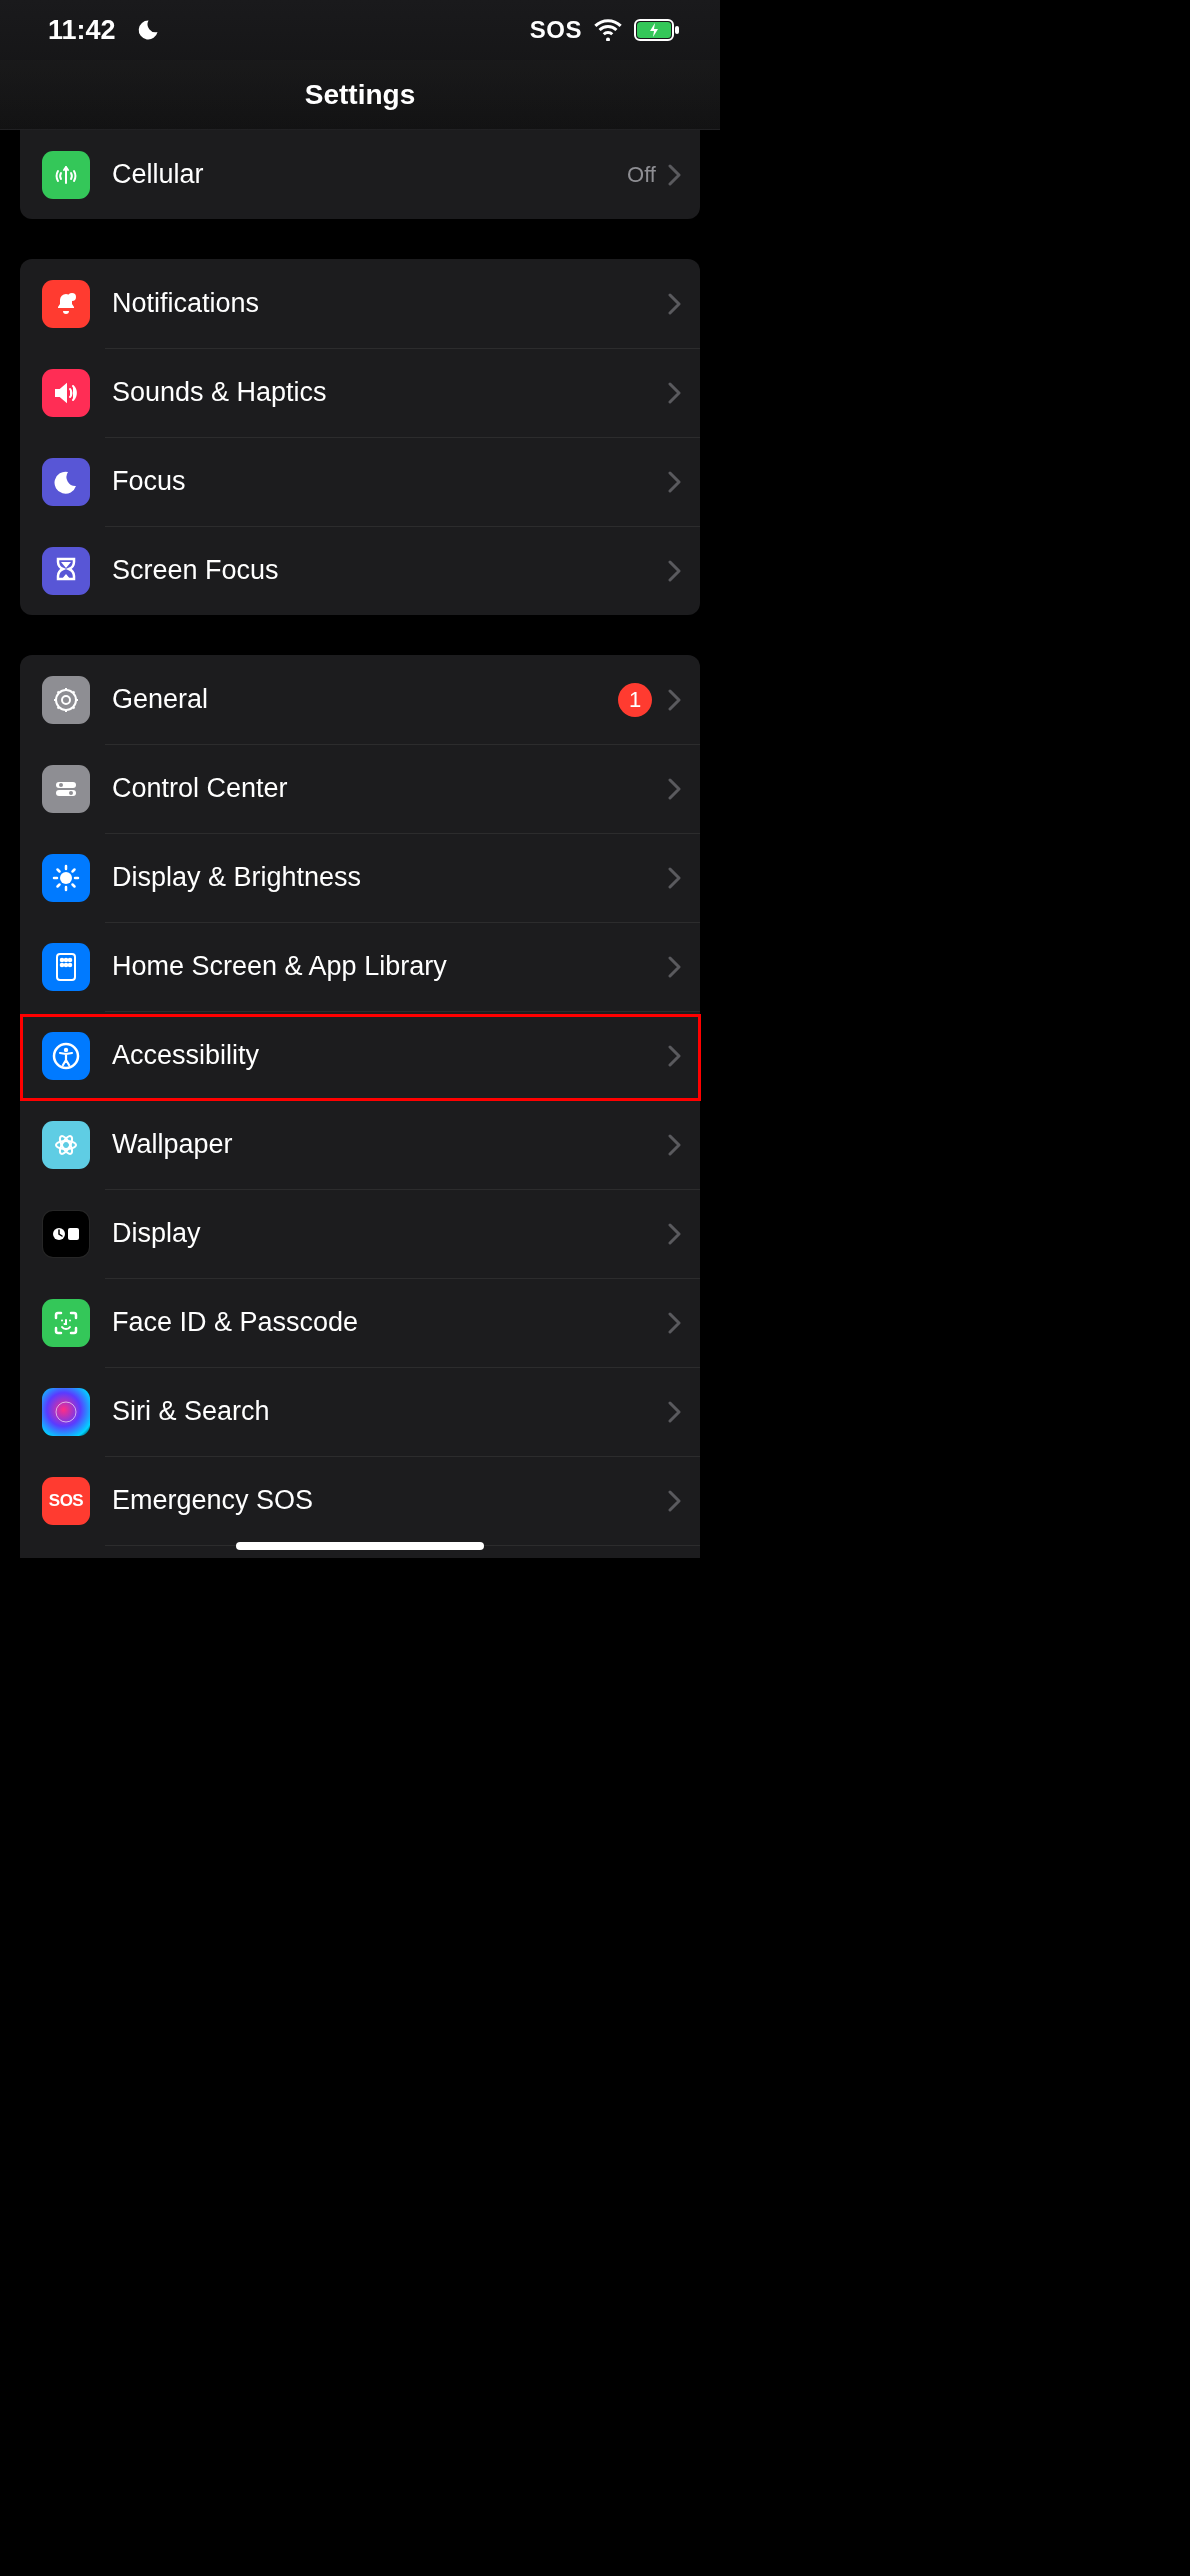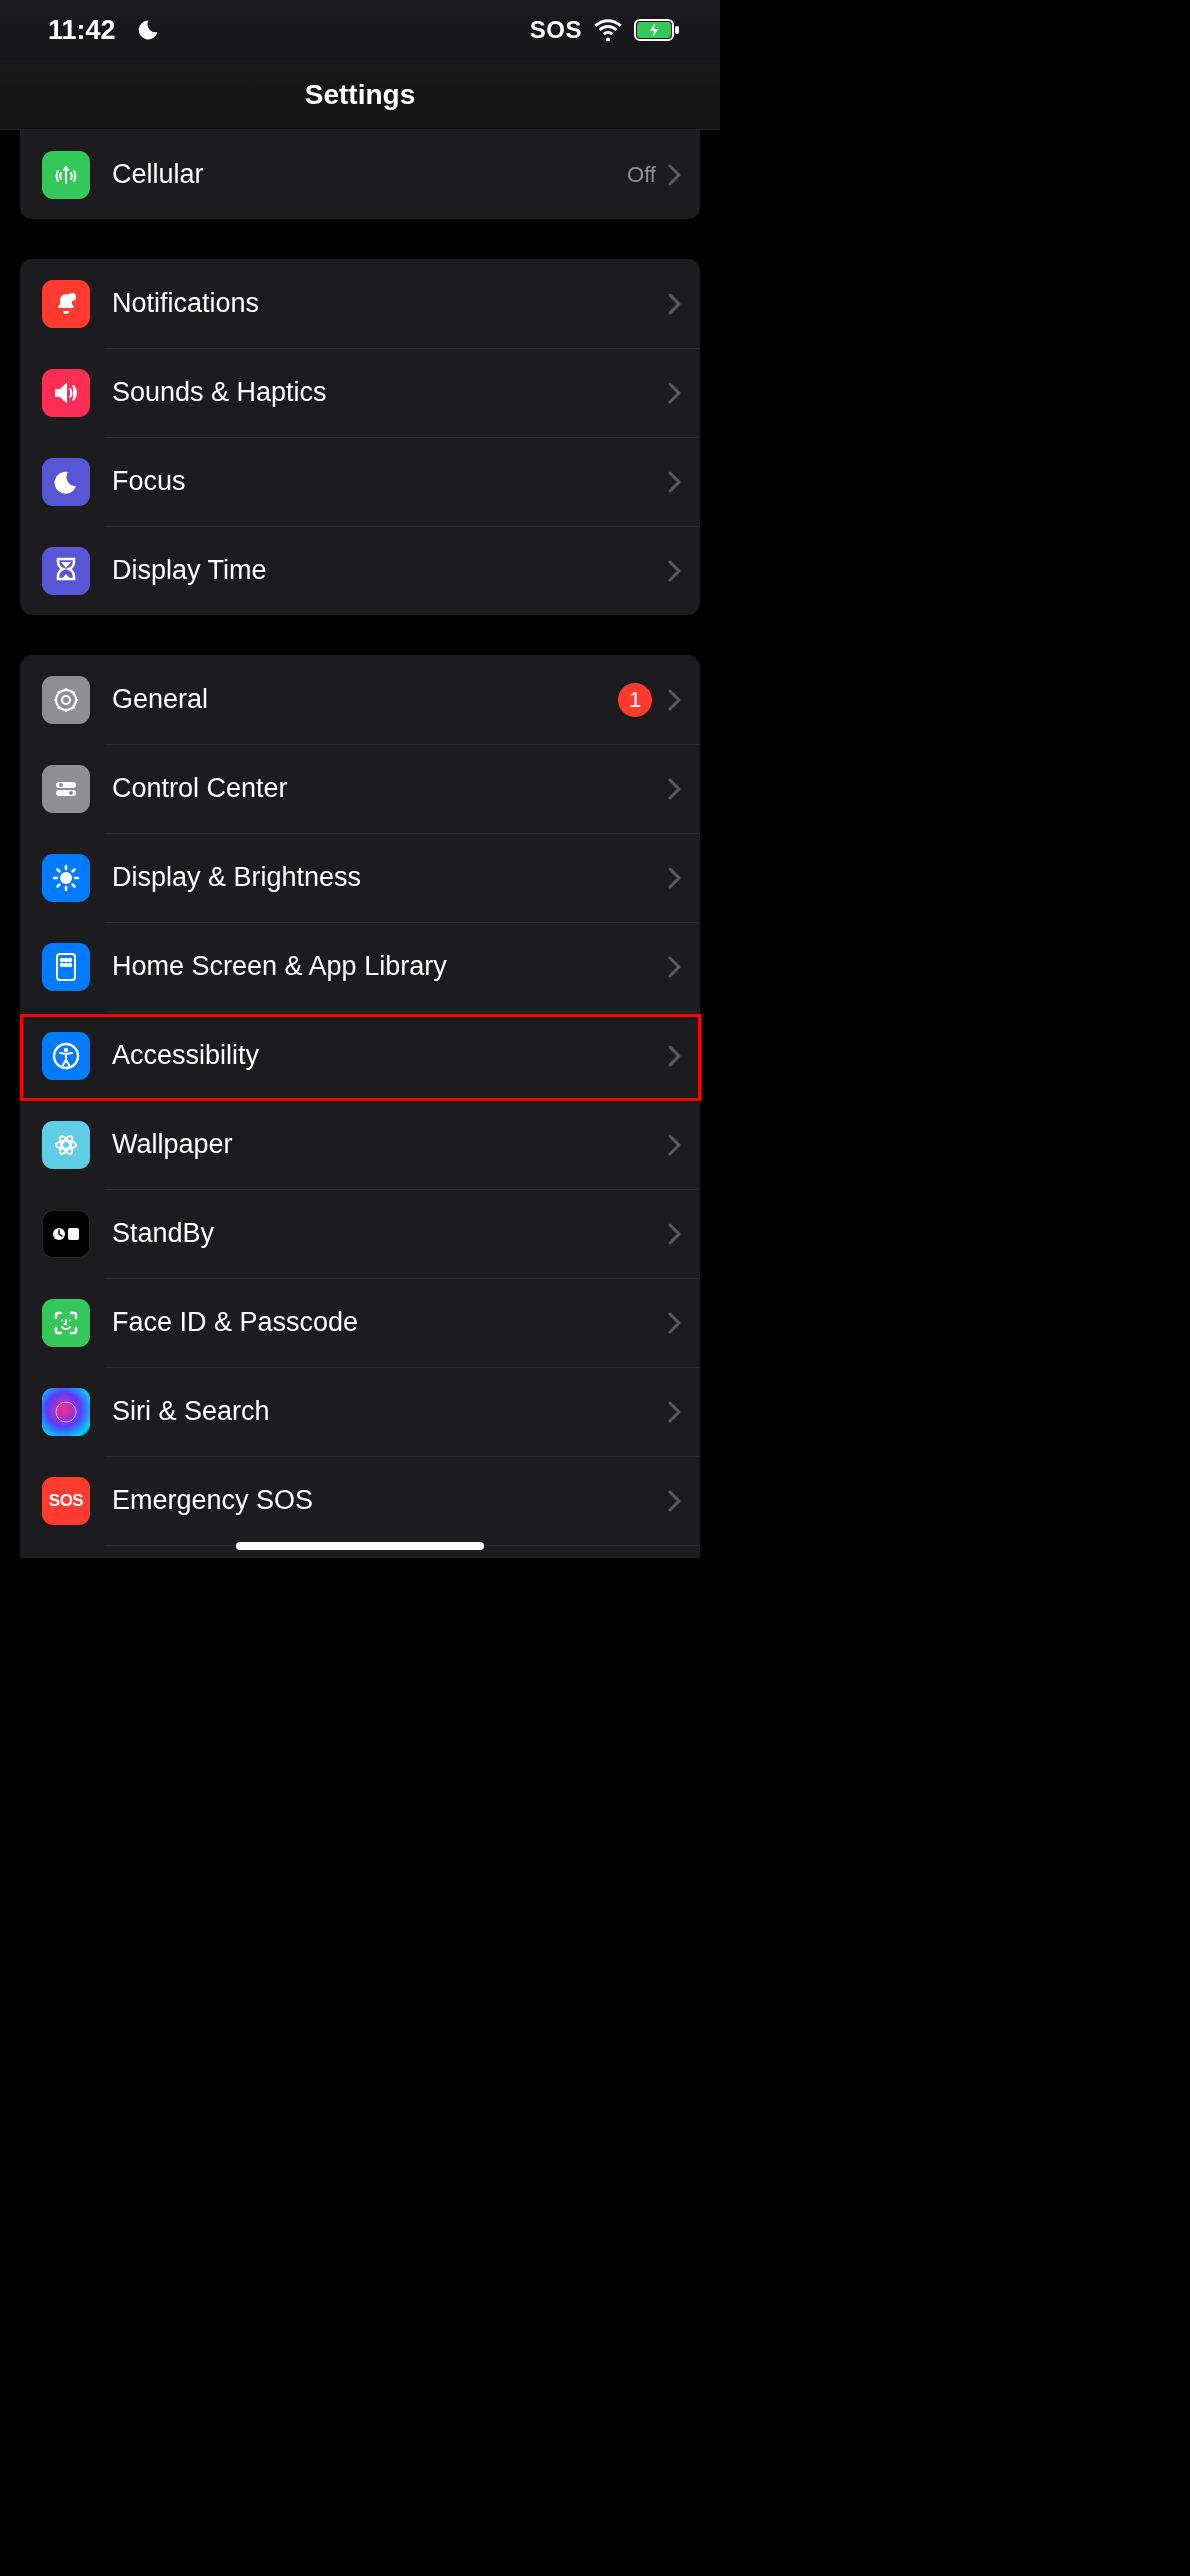--- a/index.html
+++ b/index.html
@@ -227,21 +227,21 @@
           </svg>
         </span>
     </div>
     <div class="row">
       <div class="app-icon bg-indigo">
         <svg width="26" height="30" viewBox="0 0 26 30" fill="#fff">
             <path d="M5 3h16v3a8 8 0 0 1-5 7 8 8 0 0 1 5 7v3H5v-3a8 8 0 0 1 5-7 8 8 0 0 1-5-7V3Z" fill="none" stroke="#fff" stroke-width="2.5"></path>
             <path d="M8 6h10l-5 6zM8 24h10l-5-6z" fill="#fff"></path>
           </svg>
       </div>
-      <div class="row-label">Display Time</div>
+      <div class="row-label">Screen Focus</div>
       <span class="chevron">
           <svg width="14" height="22" viewBox="0 0 14 22" fill="none">
             <path d="M2 2l9 9-9 9" stroke="#5a5a5e" stroke-width="3" stroke-linecap="round" stroke-linejoin="round"></path>
           </svg>
         </span>
     </div>
   </div>
 
   <div class="group">
     <div class="row">
@@ -343,21 +343,21 @@
         </span>
     </div>
     <div class="row">
       <div class="app-icon bg-black">
         <svg width="32" height="20" viewBox="0 0 32 20" fill="#fff">
             <circle cx="9" cy="10" r="6"></circle>
             <path d="M9 6v4l3 2" stroke="#000" stroke-width="1.5" fill="none" stroke-linecap="round"></path>
             <rect x="18" y="4" width="11" height="12" rx="2"></rect>
           </svg>
       </div>
-      <div class="row-label">StandBy</div>
+      <div class="row-label">Display</div>
       <span class="chevron">
           <svg width="14" height="22" viewBox="0 0 14 22" fill="none">
             <path d="M2 2l9 9-9 9" stroke="#5a5a5e" stroke-width="3" stroke-linecap="round" stroke-linejoin="round"></path>
           </svg>
         </span>
     </div>
     <div class="row">
       <div class="app-icon bg-green">
         <svg width="30" height="30" viewBox="0 0 30 30" fill="none" stroke="#fff" stroke-width="2.5" stroke-linecap="round">
             <path d="M5 10V7a2 2 0 0 1 2-2h3M25 10V7a2 2 0 0 0-2-2h-3M5 20v3a2 2 0 0 0 2 2h3M25 20v3a2 2 0 0 1-2 2h-3"></path>

